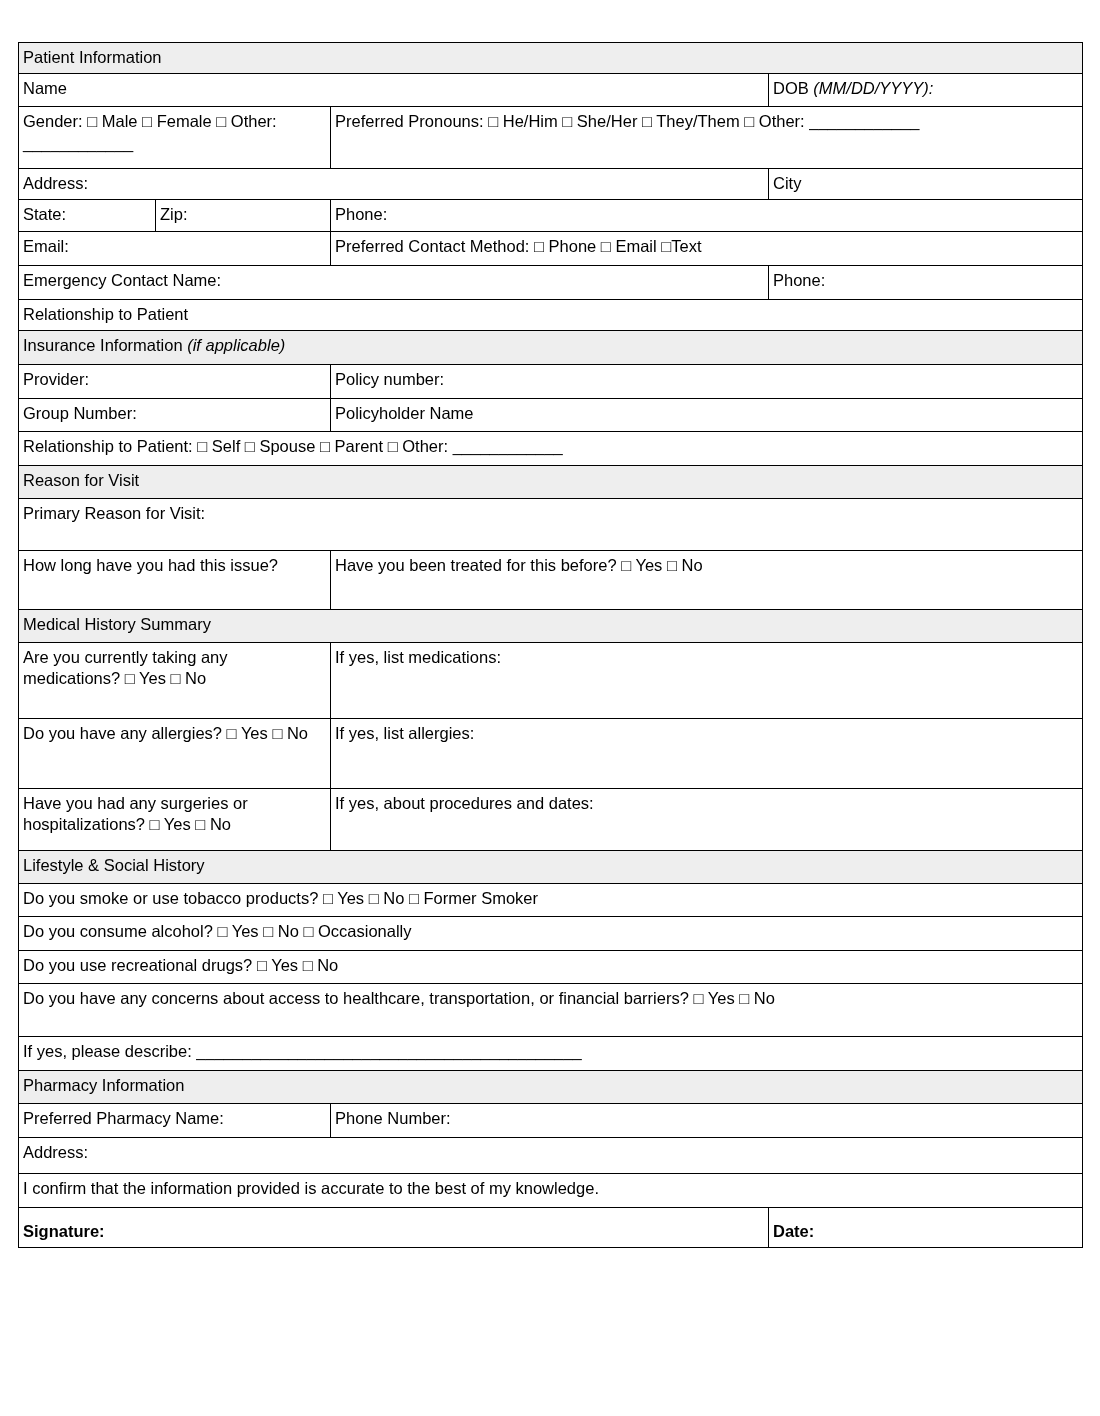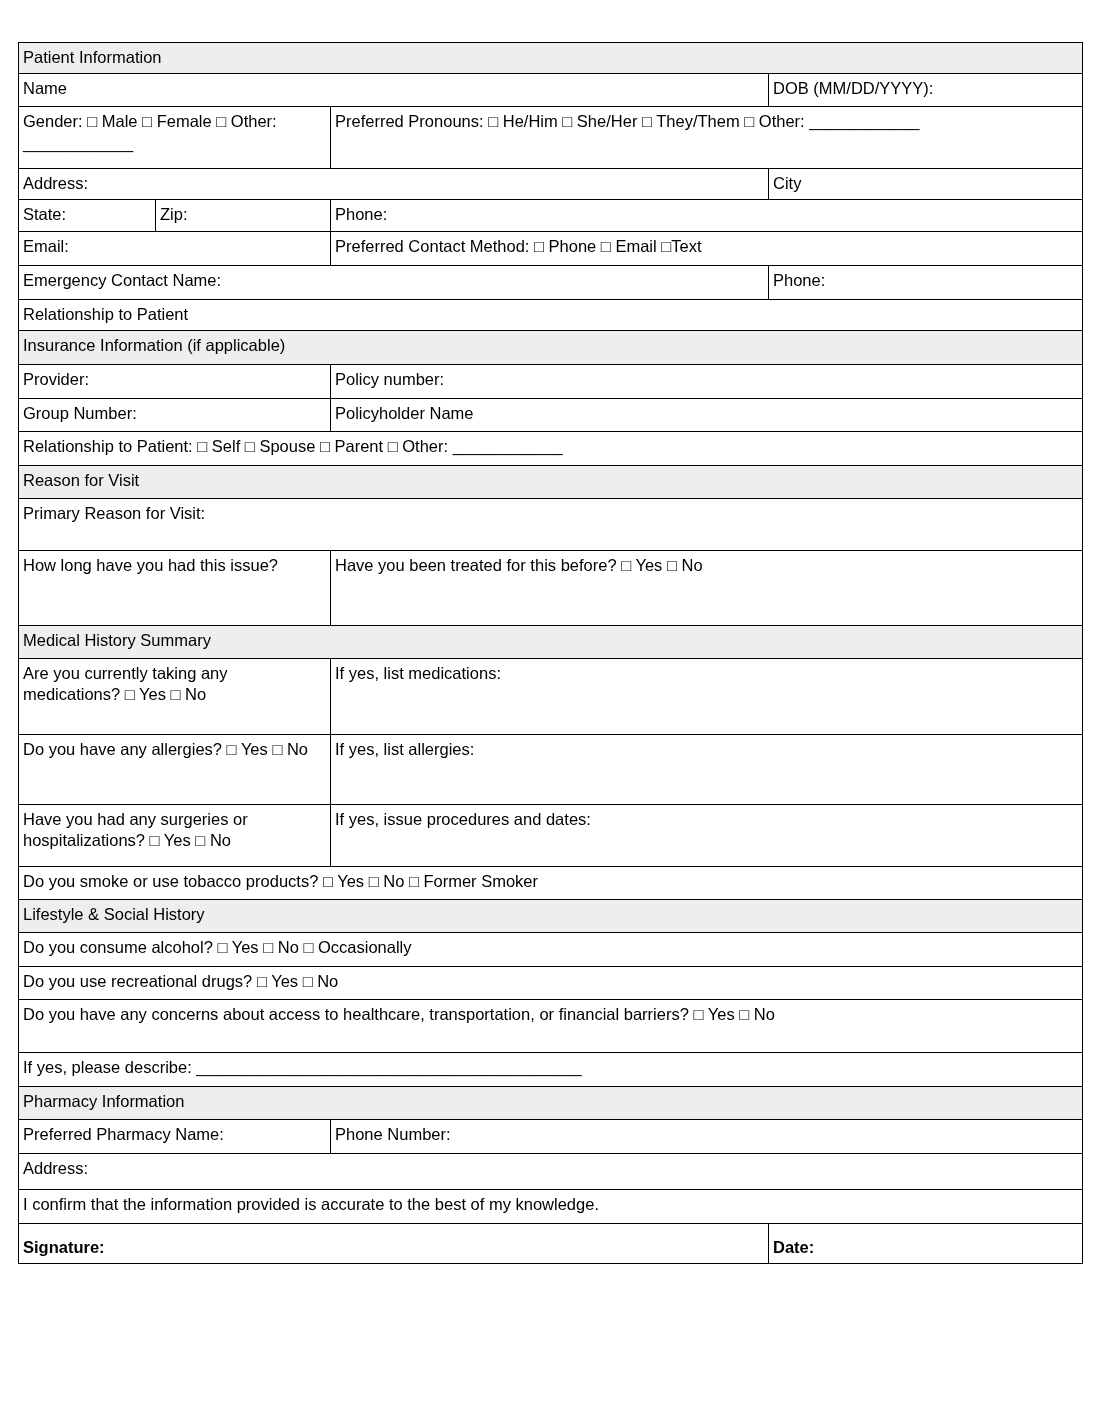--- a/index.html
+++ b/index.html
@@ -17,21 +17,21 @@
   table.form td{
     border:1px solid #000;
     padding:4px 5px 4px 4px;
     vertical-align:top;
     font-size:16.5px;
     line-height:1.32;
     word-wrap:break-word;
     overflow:hidden;
   }
   td.hdr{background:#eeeeee;}
-  .it{}
+  .it{font-style:italic;}
   tr.vbottom td{vertical-align:bottom;font-weight:bold;}
 </style>
 </head>
 <body>
 
 <table class="form">
   <colgroup>
     <col style="width:137px">
       <col style="width:175px">
       <col style="width:438px">
@@ -97,21 +97,21 @@
   </tr>
 
   <tr style="height:33px">
     <td class="hdr" colspan="4"><span>Reason for Visit</span></td>
   </tr>
 
   <tr style="height:52px">
     <td colspan="4"><span>Primary Reason for Visit:</span></td>
   </tr>
 
-  <tr style="height:75px">
+  <tr style="height:59px">
     <td colspan="2"><span>How long have you had this issue?</span></td>
     <td colspan="2"><span>Have you been treated for this before? □ Yes □ No</span></td>
   </tr>
 
   <tr style="height:33px">
     <td class="hdr" colspan="4"><span>Medical History Summary</span></td>
   </tr>
 
 
   <tr style="height:76px">
@@ -119,29 +119,29 @@
     <td colspan="2"><span>If yes, list medications:</span></td>
   </tr>
 
   <tr style="height:70px">
     <td colspan="2"><span>Do you have any allergies? □ Yes □ No</span></td>
     <td colspan="2"><span>If yes, list allergies:</span></td>
   </tr>
 
   <tr style="height:62px">
     <td colspan="2"><span>Have you had any surgeries or hospitalizations? □ Yes □ No</span></td>
-    <td colspan="2"><span>If yes, issue procedures and dates:</span></td>
+    <td colspan="2"><span>If yes, about procedures and dates:</span></td>
+  </tr>
+
+  <tr style="height:33px">
+    <td class="hdr" colspan="4"><span>Lifestyle &amp; Social History</span></td>
   </tr>
 
   <tr style="height:33px">
     <td colspan="4"><span>Do you smoke or use tobacco products? □ Yes □ No □ Former Smoker</span></td>
-  </tr>
-
-  <tr style="height:33px">
-    <td class="hdr" colspan="4"><span>Lifestyle &amp; Social History</span></td>
   </tr>
 
   <tr style="height:34px">
     <td colspan="4"><span>Do you consume alcohol? □ Yes □ No □ Occasionally</span></td>
   </tr>
 
   <tr style="height:33px">
     <td colspan="4"><span>Do you use recreational drugs? □ Yes □ No</span></td>
   </tr>
 

